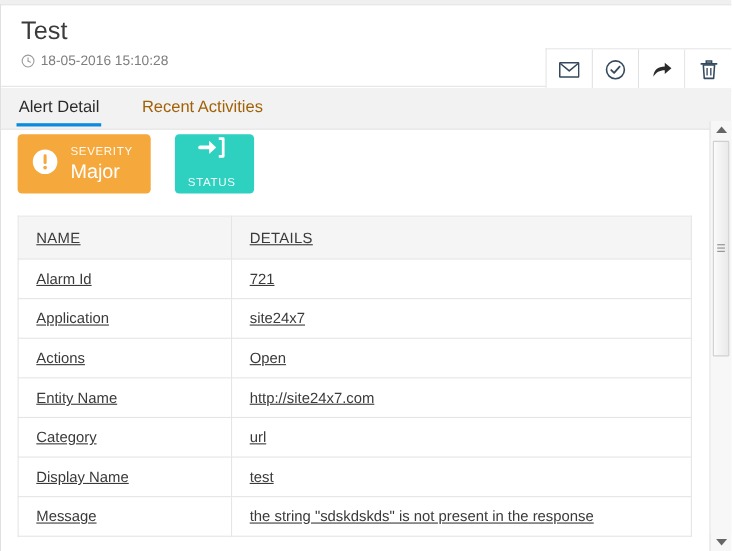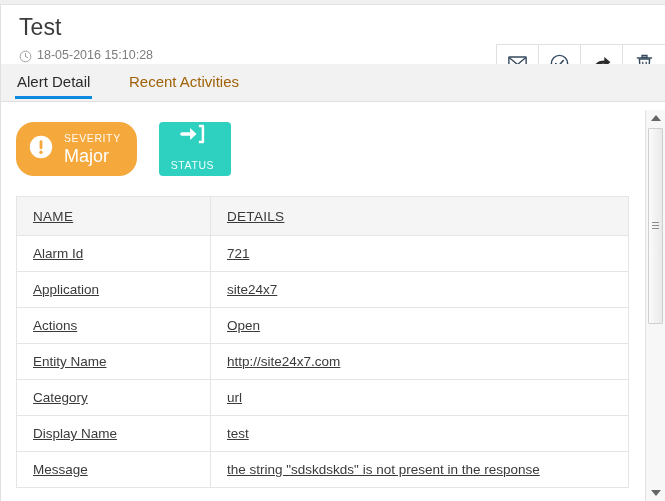--- a/index.html
+++ b/index.html
@@ -97,21 +97,21 @@
     background: #ffffff;
     cursor: pointer;
     box-sizing: border-box;
   }
   .tool-btn:last-child { border-right: none; }
   .tool-btn svg { display: block; }
 
   
   .tabbar {
     position: absolute;
-    left: 1px; top: 64px;
+    left: 1px; top: 80px;
     width: 664px;
     height: 38px;
     background: #f2f2f2;
     border-bottom: 1px solid #e0e0e0;
     box-sizing: border-box;
   }
   .tab {
     position: absolute;
     top: 0;
     height: 38px;
@@ -344,21 +344,21 @@
     </div>
     <div class="tab" id="tab-recent-activities">
       <span>Recent Activities</span>
     </div>
   </div>
 
   <div class="content">
 
     <div class="badges">
 
-      <div class="badge" id="severity-badge" style="background: rgb(245, 168, 60); border-radius: 18px;">
+      <div class="badge" id="severity-badge" style="background: rgb(245, 168, 60);">
         <span class="badge-icon">
           <svg width="26" height="26" viewBox="0 0 26 26">
             <circle cx="13" cy="13" r="11.2" fill="#ffffff"></circle>
             <rect x="11.6" y="6.2" width="2.8" height="9" rx="1.3" fill="#f5a83c"></rect>
             <circle cx="13" cy="18.3" r="1.7" fill="#f5a83c"></circle>
           </svg>
         </span>
         <span class="badge-text">
           <span class="badge-label">SEVERITY</span>
           <span class="badge-value">Major</span>

